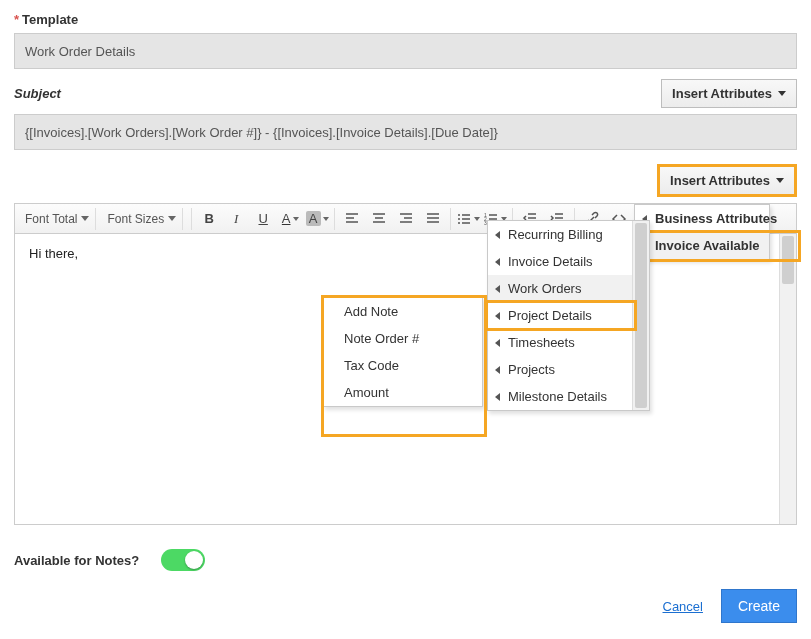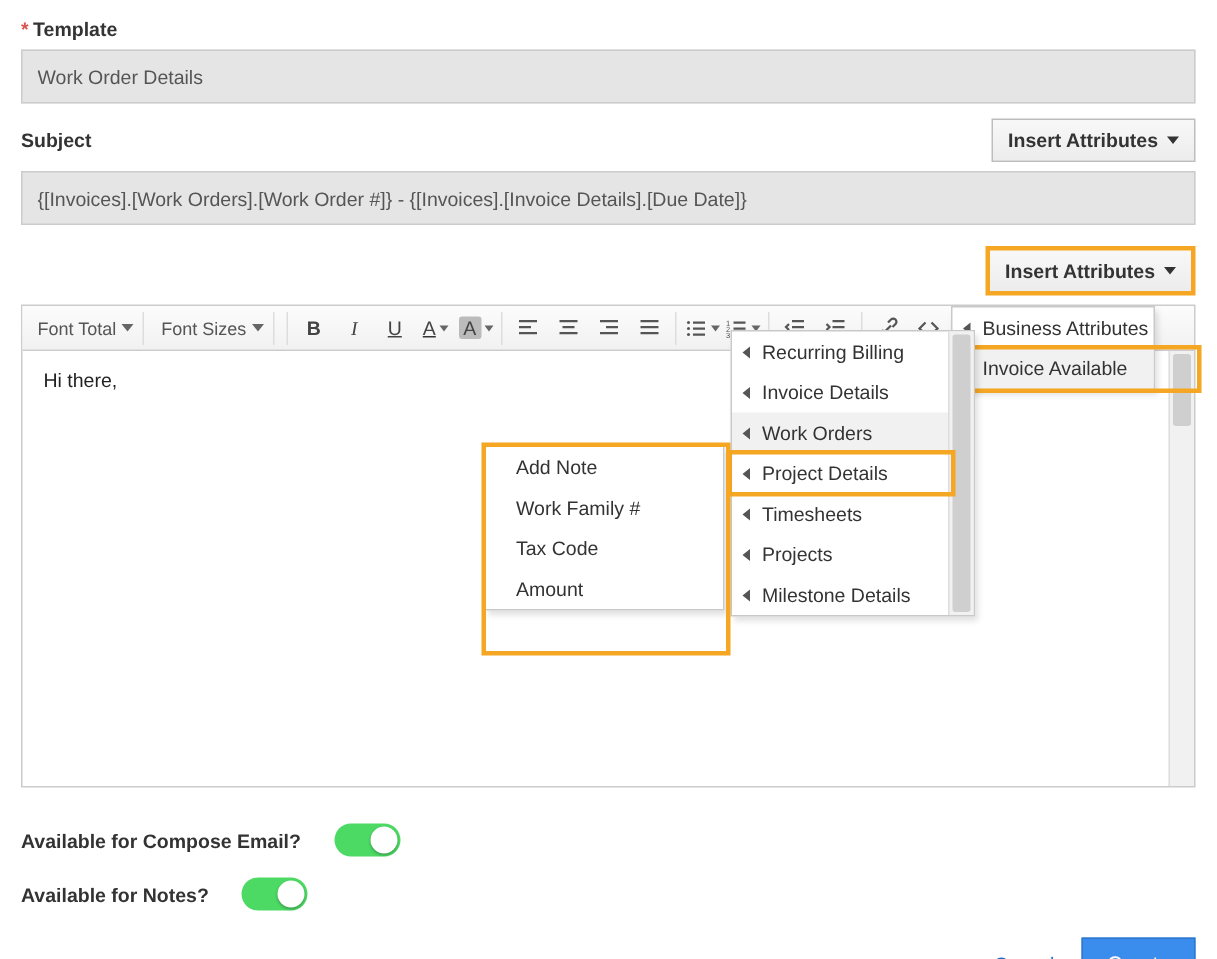--- a/index.html
+++ b/index.html
@@ -17,21 +17,21 @@
   .req { color: #d9534f; margin-right: 3px; }
   .text-input {
     width: 100%; height: 36px;
     border: 1px solid #ccc;
     padding: 0 10px;
     font-size: 13px; color: #555;
     background: #e5e5e5;
   }
 
   .subject-row { display: flex; align-items: center; justify-content: space-between; margin-bottom: 6px; }
-  .subject-row .field-label { margin-bottom: 0; }
+  .subject-row .field-label { margin-bottom: 0; font-style: italic; }
 
   .btn-insert {
     display: inline-flex; align-items: center;
     background: linear-gradient(#f8f8f8,#ececec);
     border: 1px solid #bdbdbd;
     padding: 6px 10px;
     font-weight: bold; font-size: 13px; color: #333;
     cursor: pointer;
   }
   .caret-down {
@@ -291,21 +291,21 @@
       </span>
     </div>
 
     <div class="editor-body">
       <p>Hi there,</p>
       <div class="editor-scroll">
           <div class="thumb"></div>
         </div>
     </div>
 
-    <div class="menu" style="top:0px; left:619px; width:136px;">
+    <div class="menu" style="top:0px; left:619px; width:136px;font-weight:bold;">
       <div class="menu-item parent">
         <span>Business Attributes</span>
       </div>
       <div class="menu-item parent hover">
         <span>Invoice Available</span>
       </div>
 
       <div class="hl-box hl-orange" style="top:25px; left:-3px; width:169px; height:32px;"></div>
     </div>
 
@@ -319,37 +319,31 @@
       <div class="menu-item parent"><span>Milestone Details</span></div>
       <div class="menu-scroll">
           <div class="thumb"></div>
         </div>
 
       <div class="hl-box hl-orange" style="top:79px; left:-3px; width:152px; height:31px;"></div>
     </div>
 
     <div class="menu" style="top:93px; left:308px; width:160px;">
       <div class="menu-item"><span>Add Note</span></div>
-      <div class="menu-item"><span>Work Family #</span></div>
+      <div class="menu-item"><span>Note Order #</span></div>
       <div class="menu-item"><span>Tax Code</span></div>
       <div class="menu-item"><span>Amount</span></div>
 
       <div class="hl-box hl-orange" style="top:-3px; left:-3px; width:166px; height:142px;"></div>
     </div>
 
   </div>
 
   
   <div class="opts">
-    <div class="opt-row">
-      <span>Available for Compose Email?</span>
-      <div class="toggle">
-          <div class="knob"></div>
-        </div>
-    </div>
     <div class="opt-row">
       <span>Available for Notes?</span>
       <div class="toggle">
           <div class="knob"></div>
         </div>
     </div>
   </div>
 
   <div class="footer-actions">
     <span class="link-cancel">Cancel</span>

